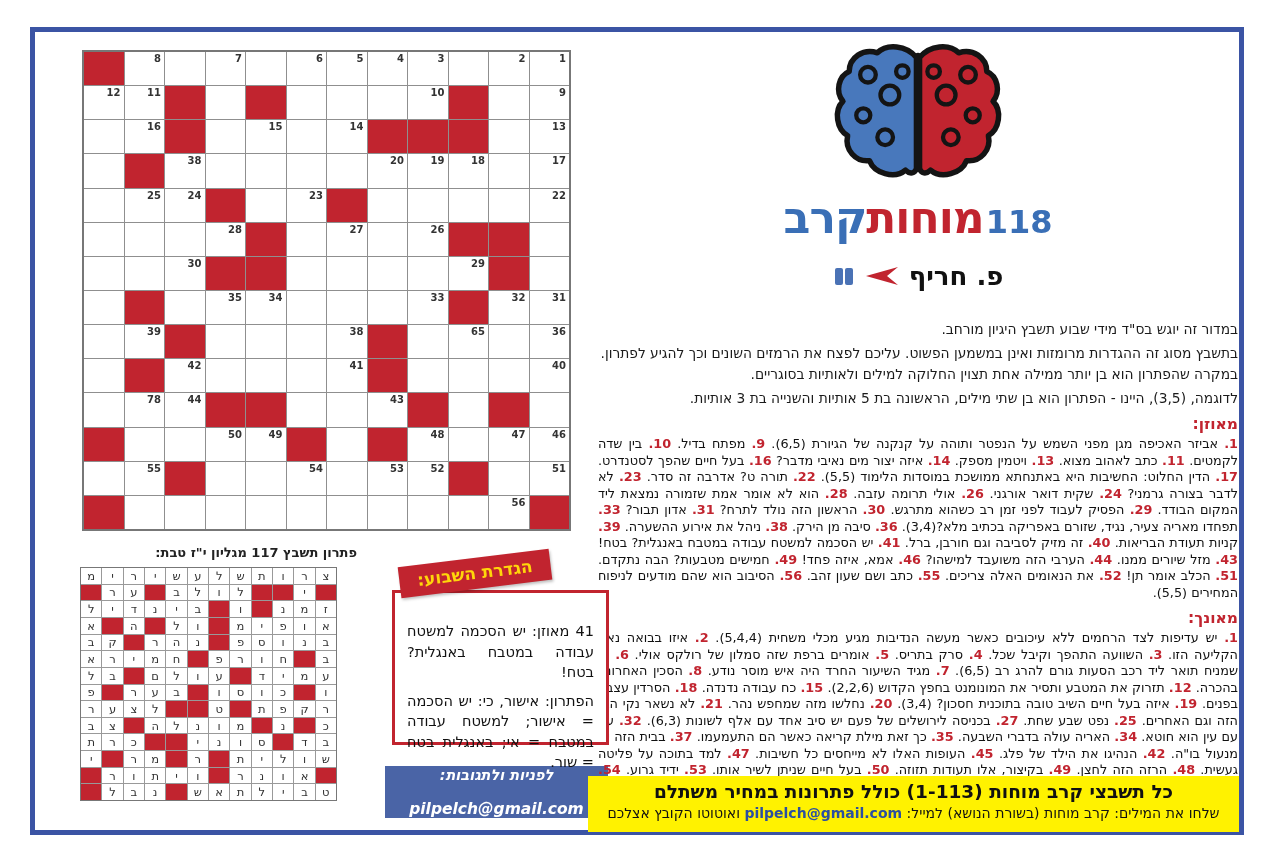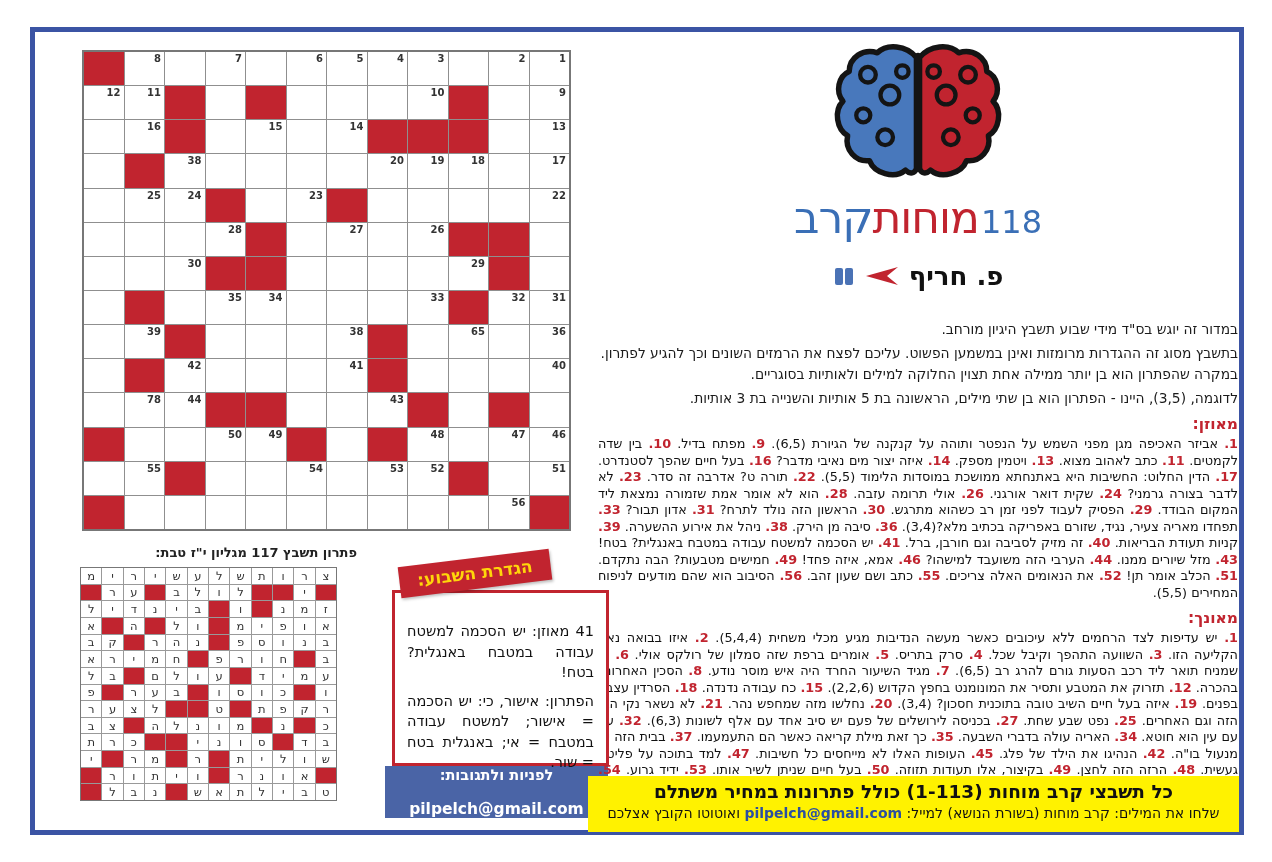--- a/index.html
+++ b/index.html
@@ -34,39 +34,39 @@
     display:grid;grid-template-columns:repeat(12,1fr);grid-template-rows:repeat(14,1fr);
     gap:1px;background:#999;border:1.5px solid #777;}
   .sol-grid .cell{background:#fff;display:flex;align-items:center;justify-content:center;
     font-size:11.5px;color:#333;}
   .sol-grid .cell.red{background:var(--red);}
 
   
   .ribbon{position:absolute;left:399px;top:558px;background:var(--red);
     color:var(--ribbonyellow);font-weight:bold;font-size:17px;padding:5px 18px 6px;
     transform:rotate(-7deg);z-index:3;direction:rtl;box-shadow:1px 2px 3px rgba(0,0,0,.25);}
-  .def-box{position:absolute;left:392px;top:590px;width:217px;height:176px;
+  .def-box{position:absolute;left:392px;top:590px;width:217px;height:155px;
     border:3px solid var(--red);background:#fff;z-index:2;
     padding:28px 12px 8px;direction:rtl;font-size:14.5px;line-height:1.42;color:#111;
     text-align:justify;text-align-last:right;}
   .def-box p{margin-bottom:8px;}
 
   
   .contact{position:absolute;left:385px;top:766px;width:223px;height:52px;
     background:var(--contact);color:#fff;text-align:center;direction:rtl;
-    display:flex;flex-direction:column;justify-content:center;gap:17px;}
+    display:flex;flex-direction:column;justify-content:center;gap:17px;font-style:italic;}
   .contact .lbl{font-size:14.5px;font-weight:bold;}
   .contact .email{font-size:15.5px;font-weight:bold;direction:ltr;unicode-bidi:isolate;}
 
   
   .right-col{position:absolute;left:598px;top:34px;width:640px;direction:rtl;color:#1b1b1b;}
   .logo-area{text-align:center;}
   .brain{display:block;margin:0 auto;}
   .title-row{display:flex;justify-content:center;align-items:baseline;direction:ltr;
-    font-weight:400;line-height:48px;margin-top:2px;}
+    font-weight:700;line-height:48px;margin-top:2px;}
   .t-blue{color:var(--blue);font-size:44px;letter-spacing:-1px;}
   .t-red{color:var(--red);font-size:44px;letter-spacing:-1px;}
   .t-num{color:var(--blue);font-size:32px;margin-left:2px;}
   .subtitle-row{display:flex;justify-content:center;align-items:center;gap:8px;
     direction:ltr;margin-top:16px;font-size:26px;font-weight:bold;color:#111;line-height:28px;}
   .intro{margin-top:30px;font-size:13.8px;line-height:18px;text-align:right;}
   .intro div{margin-bottom:3px;}
   .intro .spaced{margin-top:6px;}
   .sec-h{color:var(--red);font-weight:bold;font-size:15.5px;margin:8px 0 3px;}
   .clues{font-size:12.8px;line-height:16.5px;text-align:justify;text-align-last:right;

